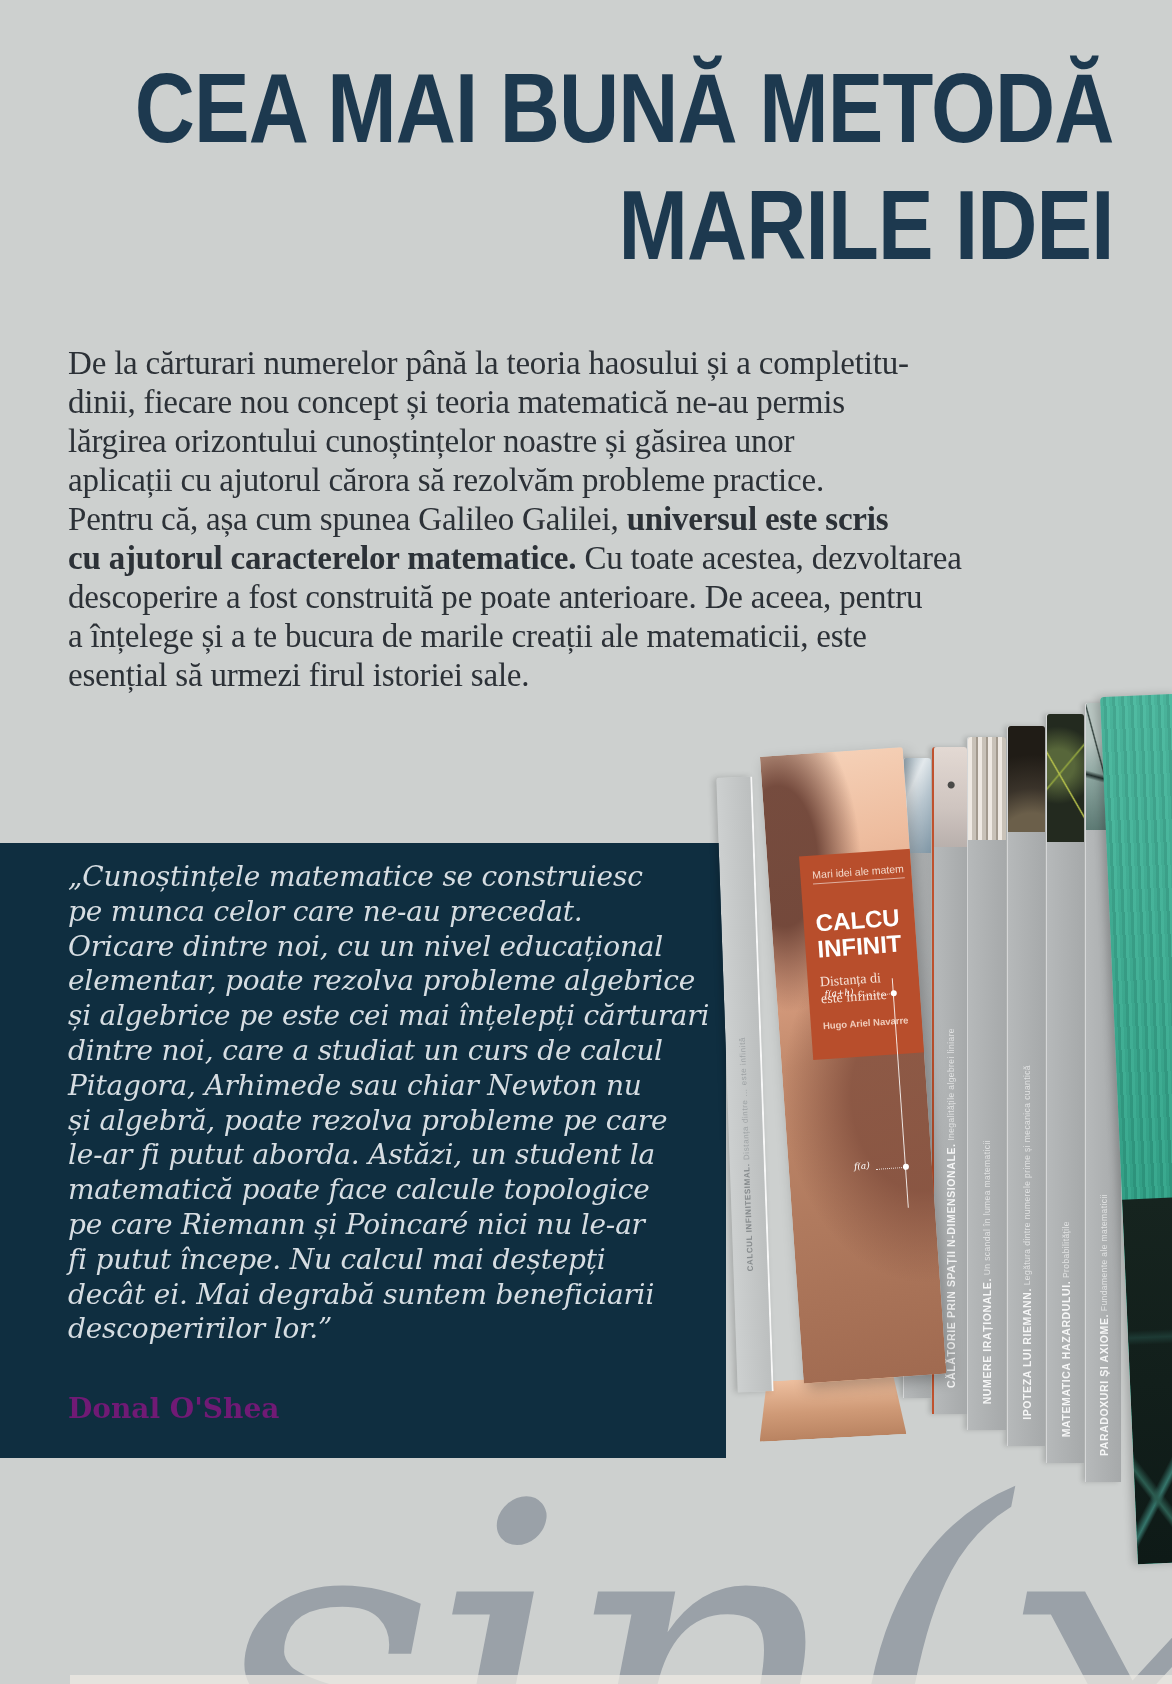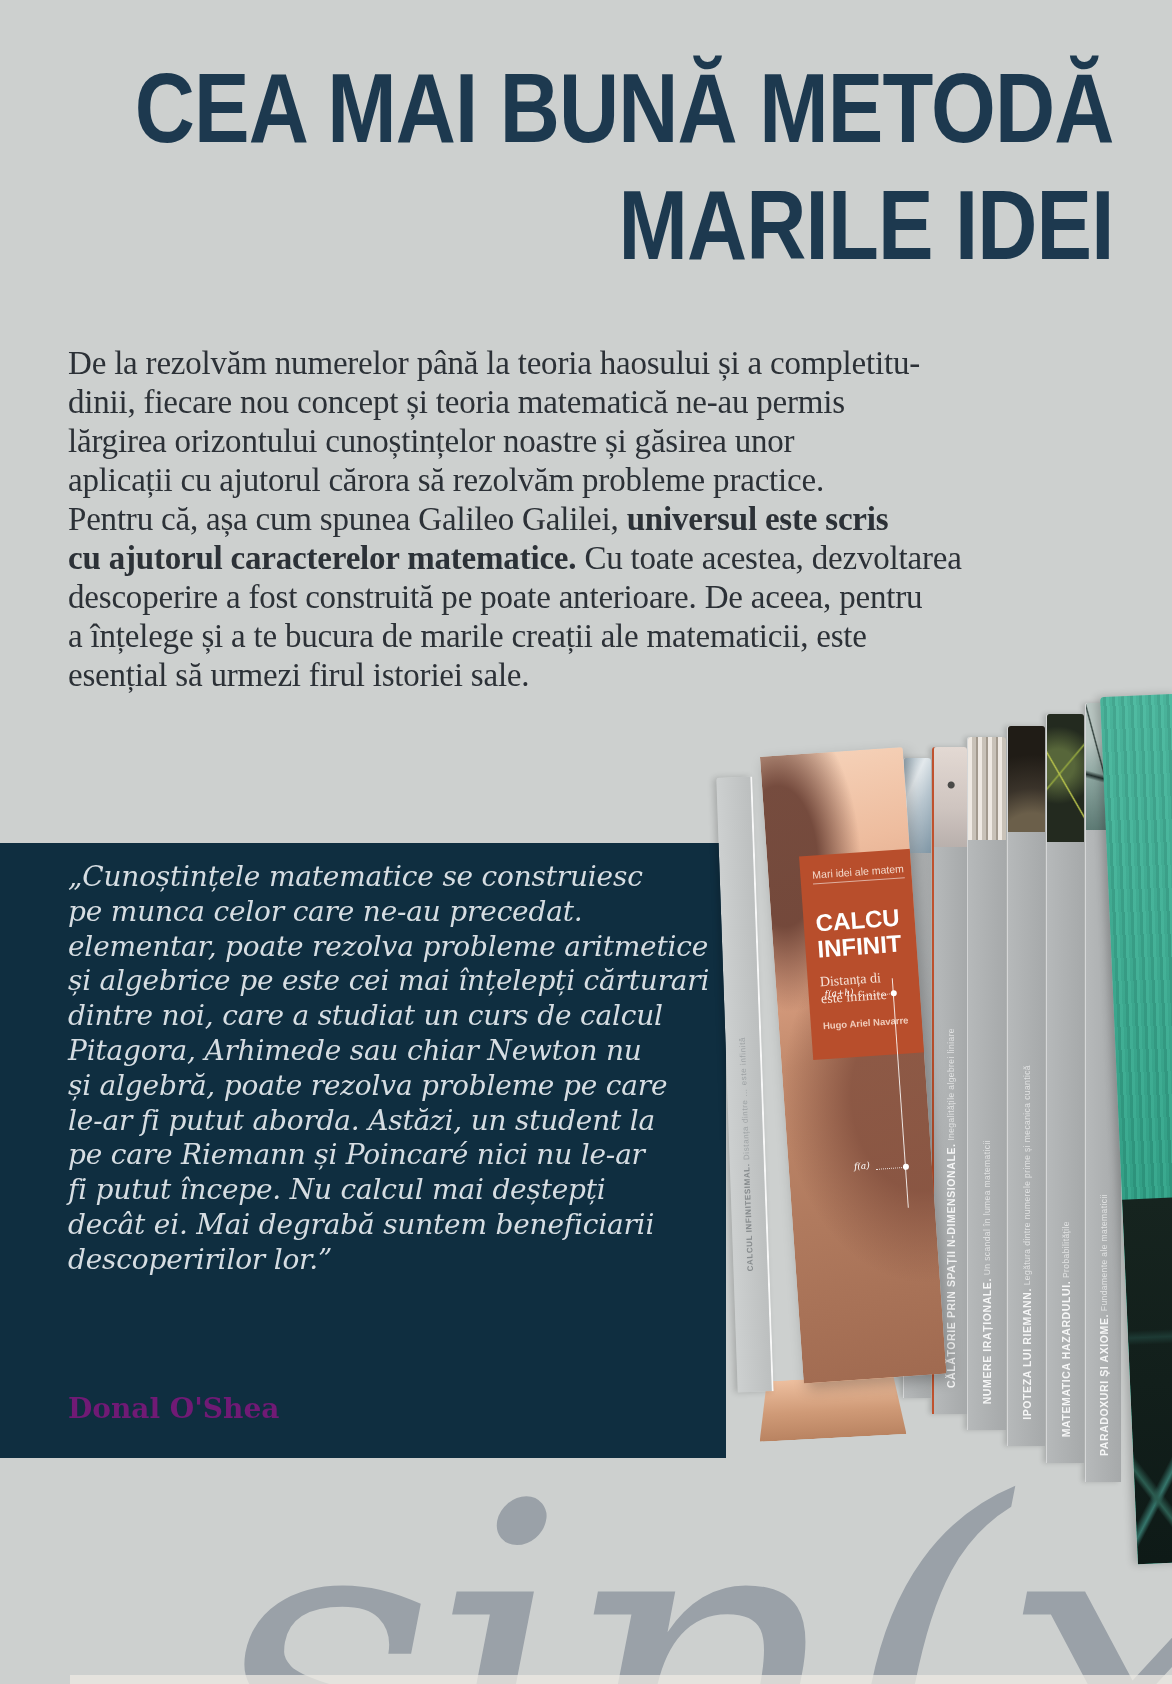--- a/index.html
+++ b/index.html
@@ -101,41 +101,43 @@
 <body>
 
 <div class="page">
 
   <div class="heading">
     <div class="hline">CEA MAI BUNĂ METODĂ</div>
     <div class="hline">MARILE IDEI</div>
   </div>
 
   <div class="intro" id="intro">
-      <div><span>De la rezolvăm numerelor până la teoria haosului și a completitu-</span></div>
+      <div><span>De la cărturari numerelor până la teoria haosului și a completitu-</span></div>
       <div><span>dinii, fiecare nou concept și teoria matematică ne-au permis</span></div>
       <div><span>lărgirea orizontului cunoștințelor noastre și găsirea unor</span></div>
       <div><span>aplicații cu ajutorul cărora să rezolvăm probleme practice.</span></div>
       <div><span>Pentru că, așa cum spunea Galileo Galilei, </span><b>universul este scris</b></div>
       <div><b>cu ajutorul caracterelor matematice.</b><span> Cu toate acestea, dezvoltarea</span></div>
       <div><span>descoperire a fost construită pe poate anterioare. De aceea, pentru</span></div>
       <div><span>a înțelege și a te bucura de marile creații ale matematicii, este</span></div>
       <div><span>esențial să urmezi firul istoriei sale.</span></div>
     </div>
 
   <div class="panel"></div>
   <div class="quote" id="quote">
       <div>„Cunoștințele matematice se construiesc</div>
       <div>pe munca celor care ne-au precedat.</div>
-      <div>elementar, poate rezolva probleme aritmetice</div>
+      <div>Oricare dintre noi, cu un nivel educațional</div>
+      <div>elementar, poate rezolva probleme algebrice</div>
       <div>și algebrice pe este cei mai înțelepți cărturari</div>
       <div>dintre noi, care a studiat un curs de calcul</div>
       <div>Pitagora, Arhimede sau chiar Newton nu</div>
       <div>și algebră, poate rezolva probleme pe care</div>
       <div>le-ar fi putut aborda. Astăzi, un student la</div>
+      <div>matematică poate face calcule topologice</div>
       <div>pe care Riemann și Poincaré nici nu le-ar</div>
       <div>fi putut începe. Nu calcul mai deștepți</div>
       <div>decât ei. Mai degrabă suntem beneficiarii</div>
       <div>descoperirilor lor.”</div>
     </div>
   <div class="attribution">Donal O'Shea</div>
 
   <div class="watermark">sin(x)</div>
 
   <div>

